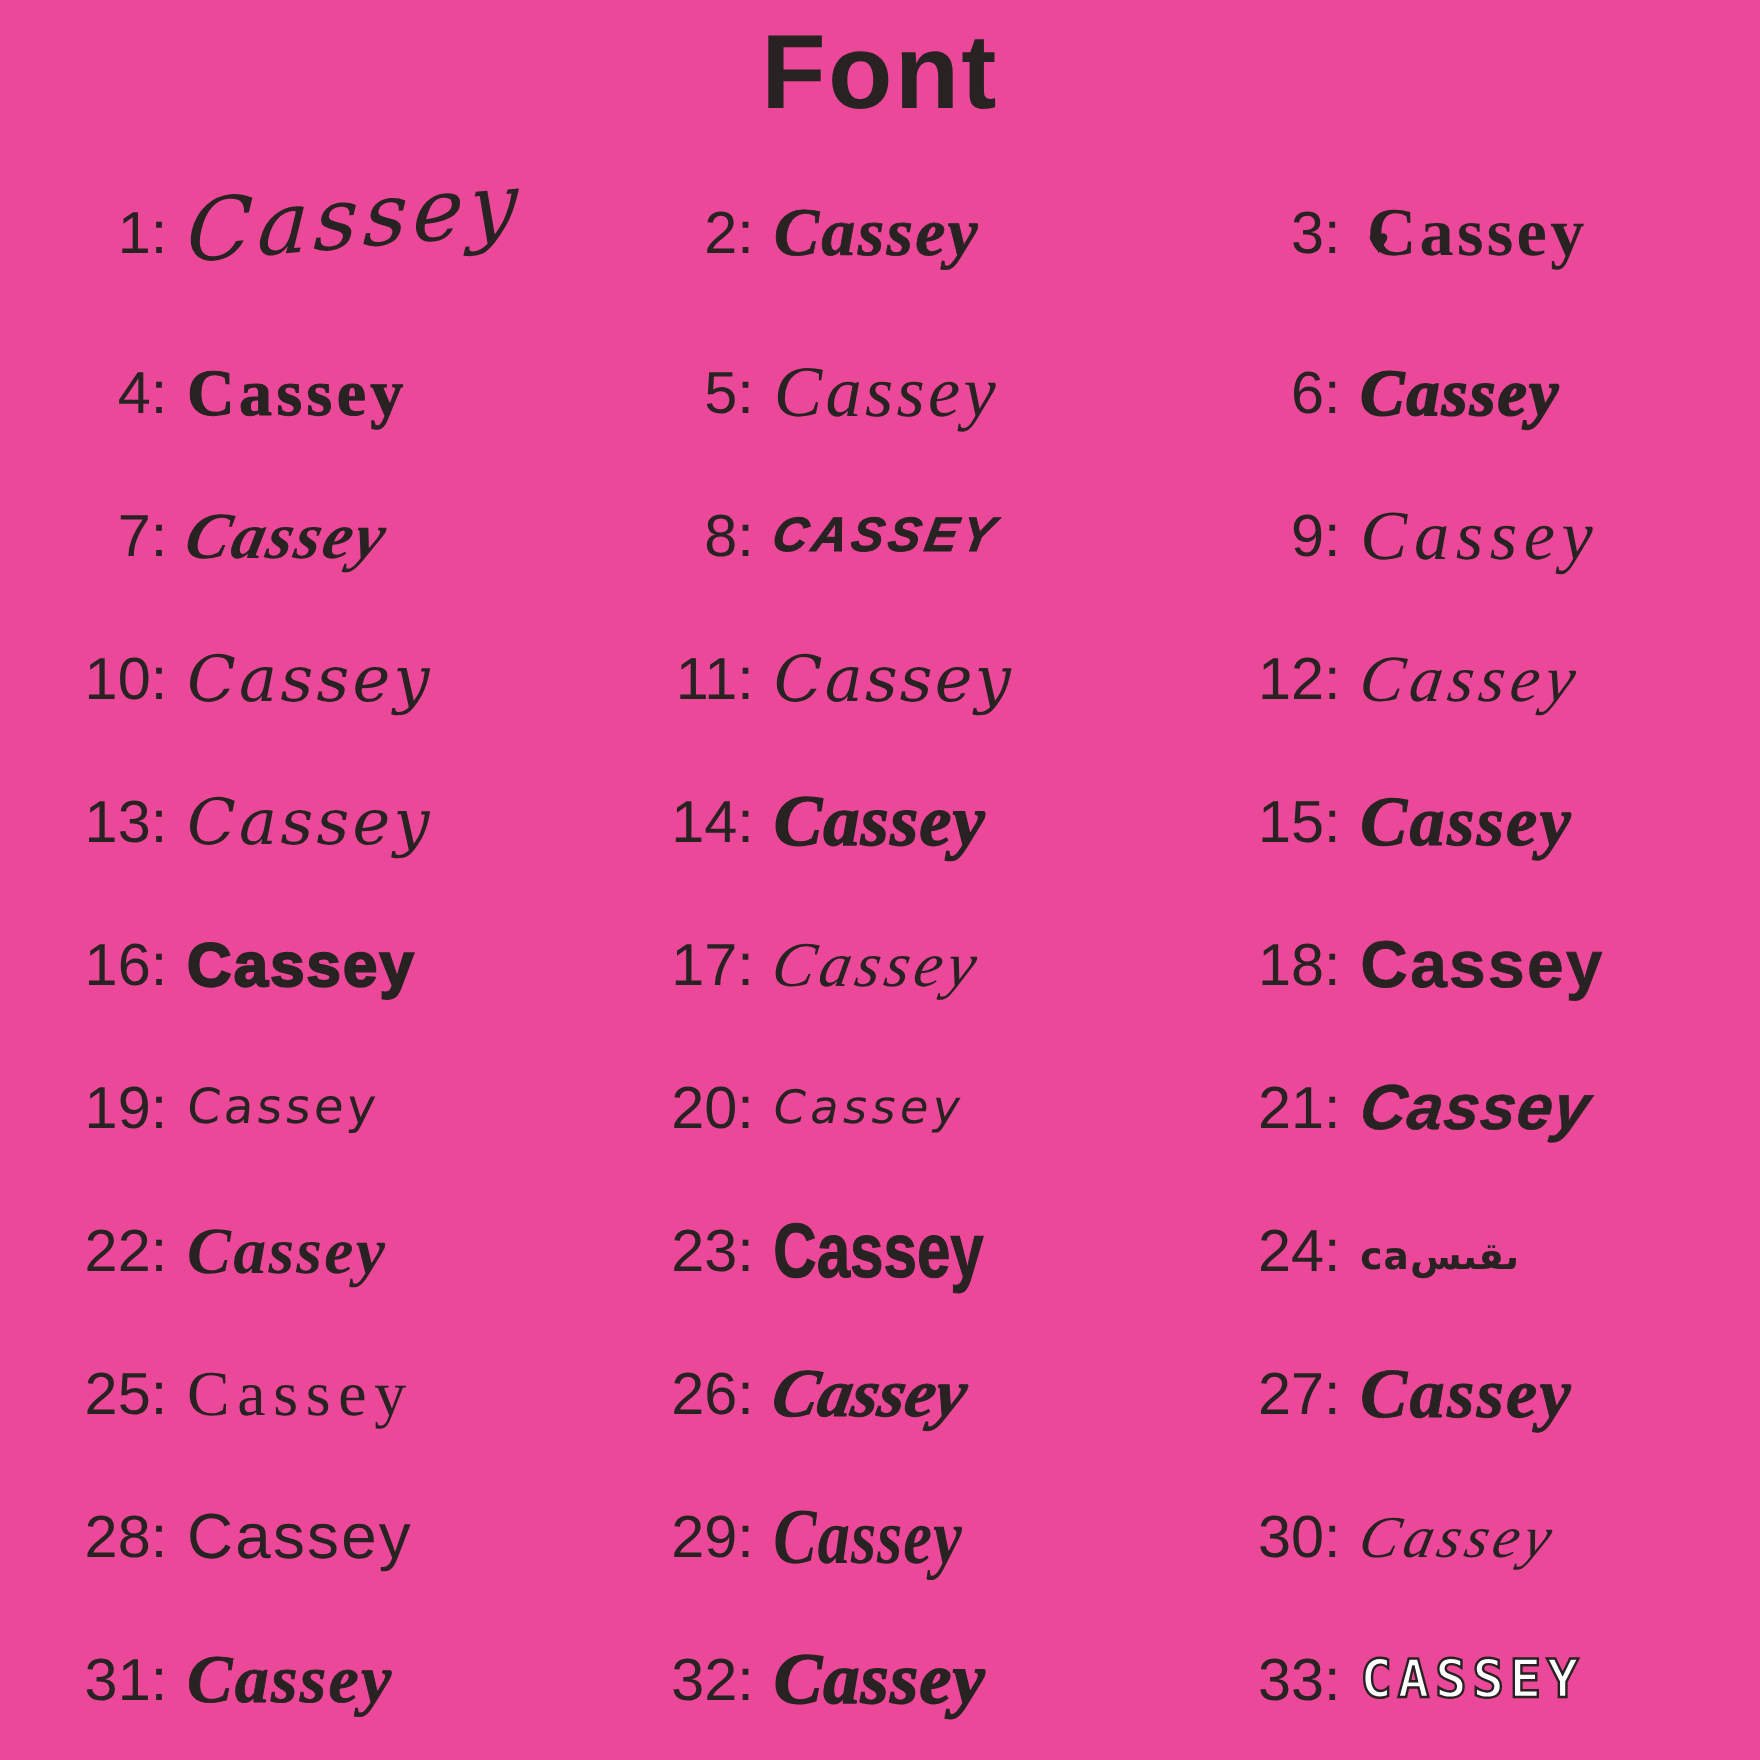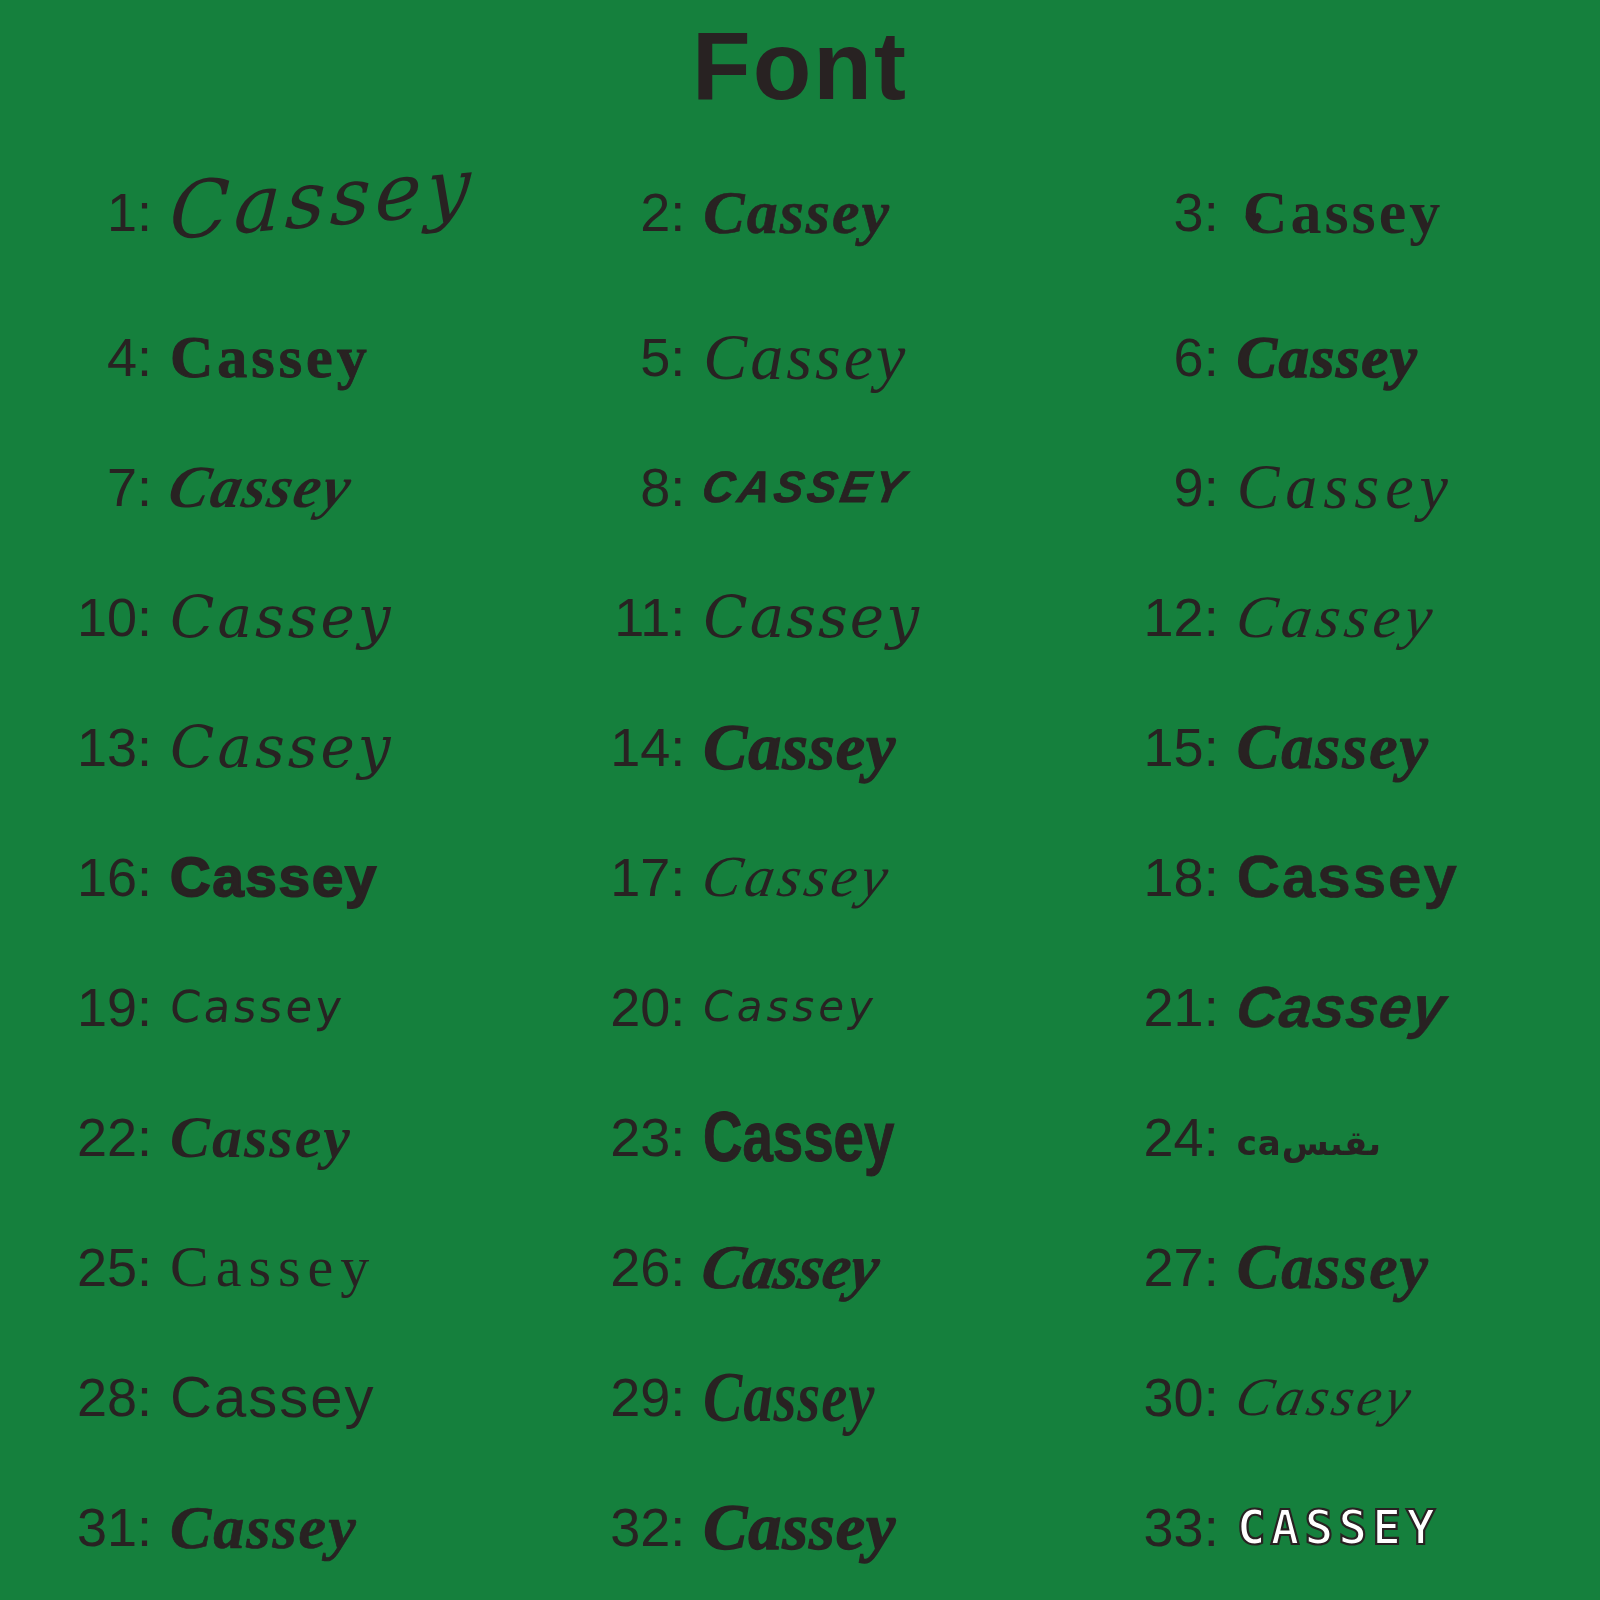--- a/index.html
+++ b/index.html
@@ -8,21 +8,21 @@
     background: #ffffff;
     width: 1600px;
     height: 1600px;
     overflow: hidden;
     font-family: "Liberation Sans", sans-serif;
     color: #282222;
   }
   .page {
     width: 1600px;
     height: 1600px;
-    background: #15803d;
+    background: #ec4899;
   }
   .title {
     height: 132px;
     display: flex;
     align-items: center;
     justify-content: center;
     font-size: 96px;
     font-weight: bold;
     letter-spacing: 2px;
     font-family: "Liberation Sans", sans-serif;

